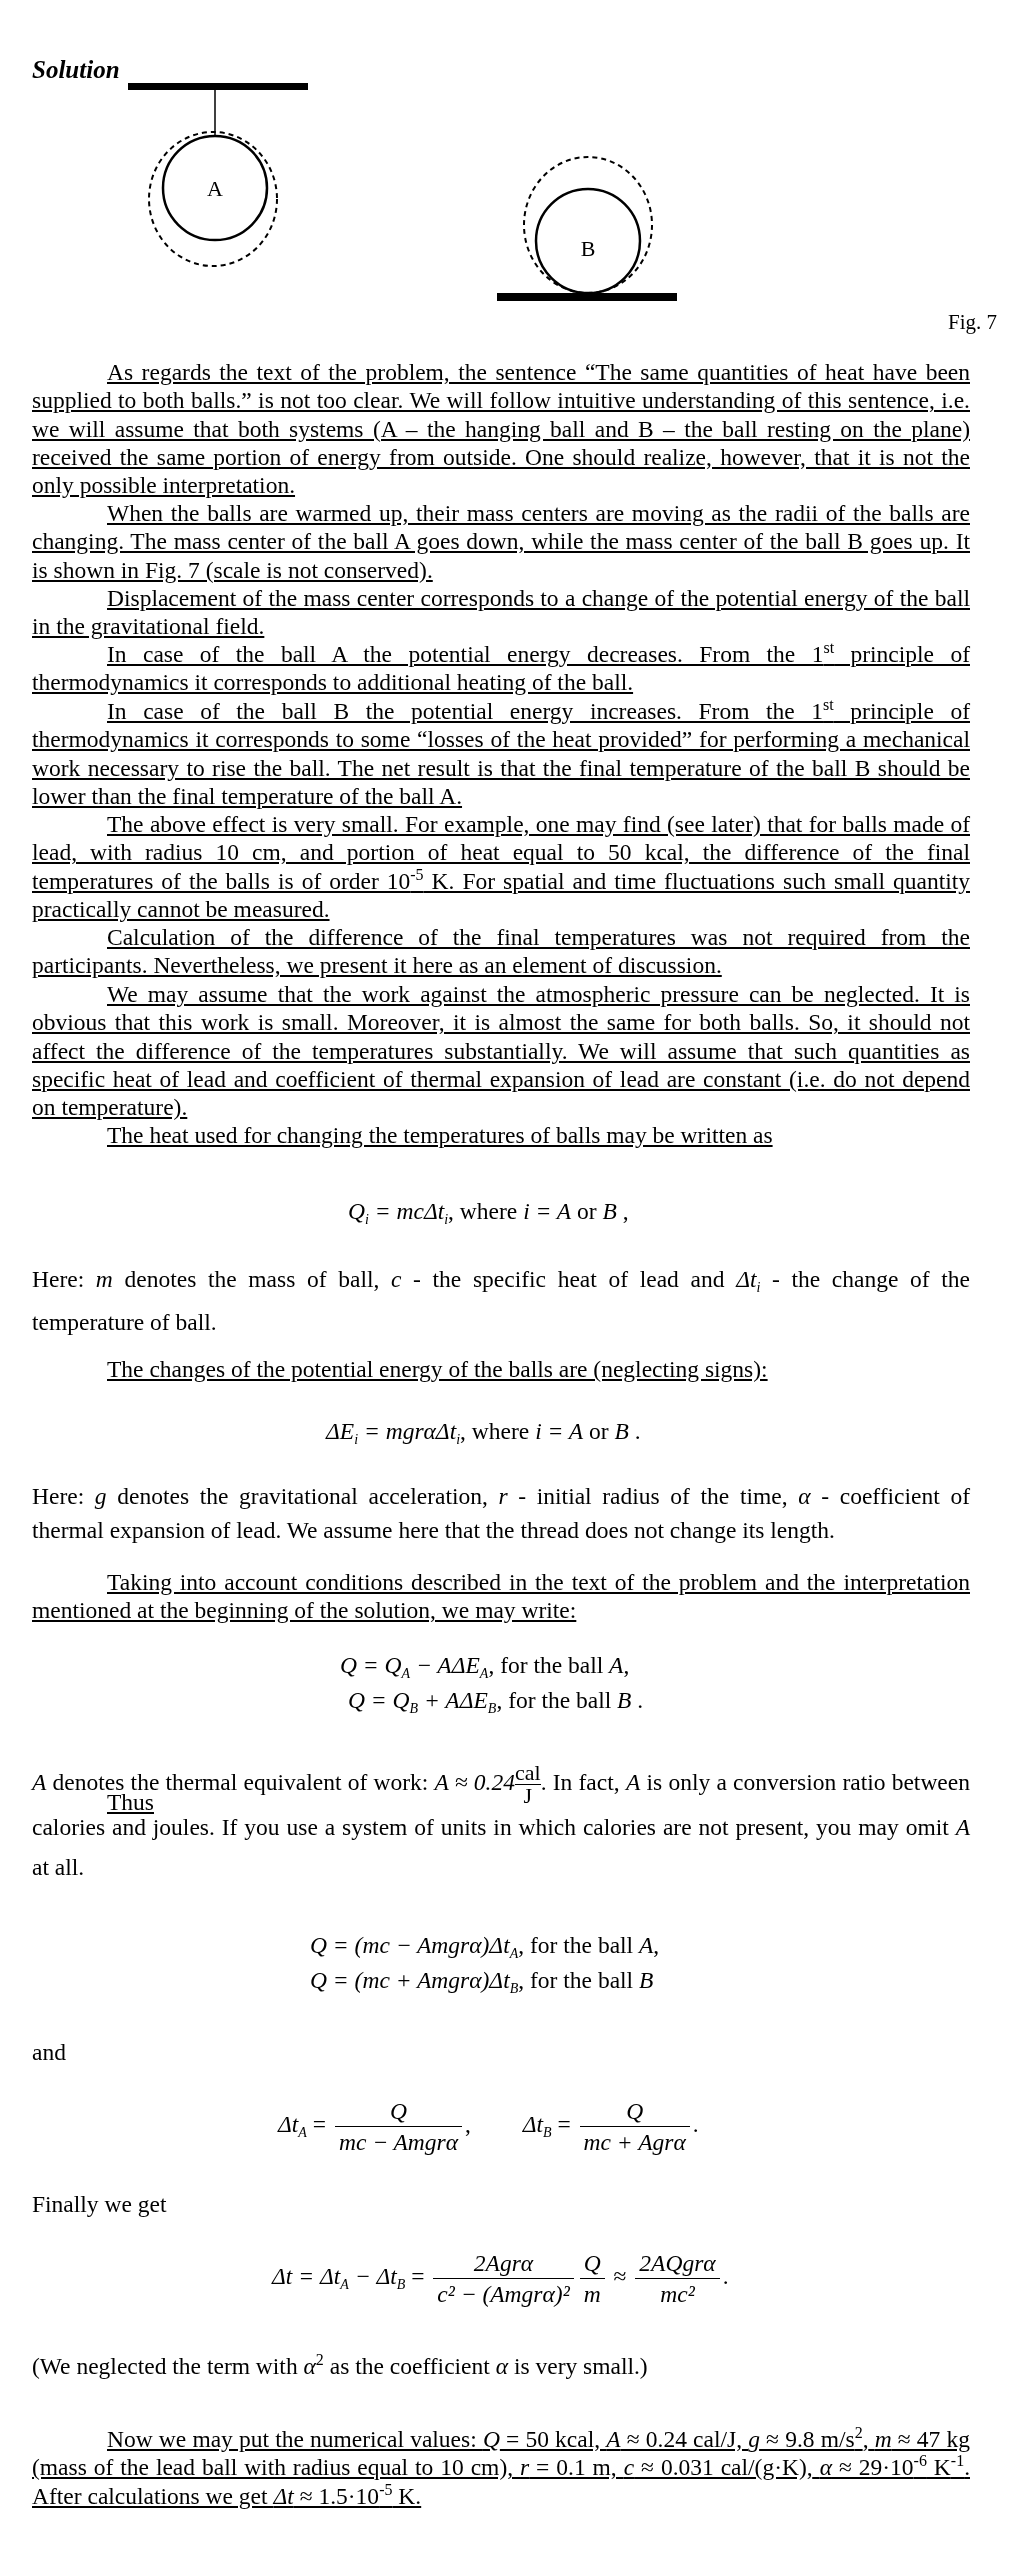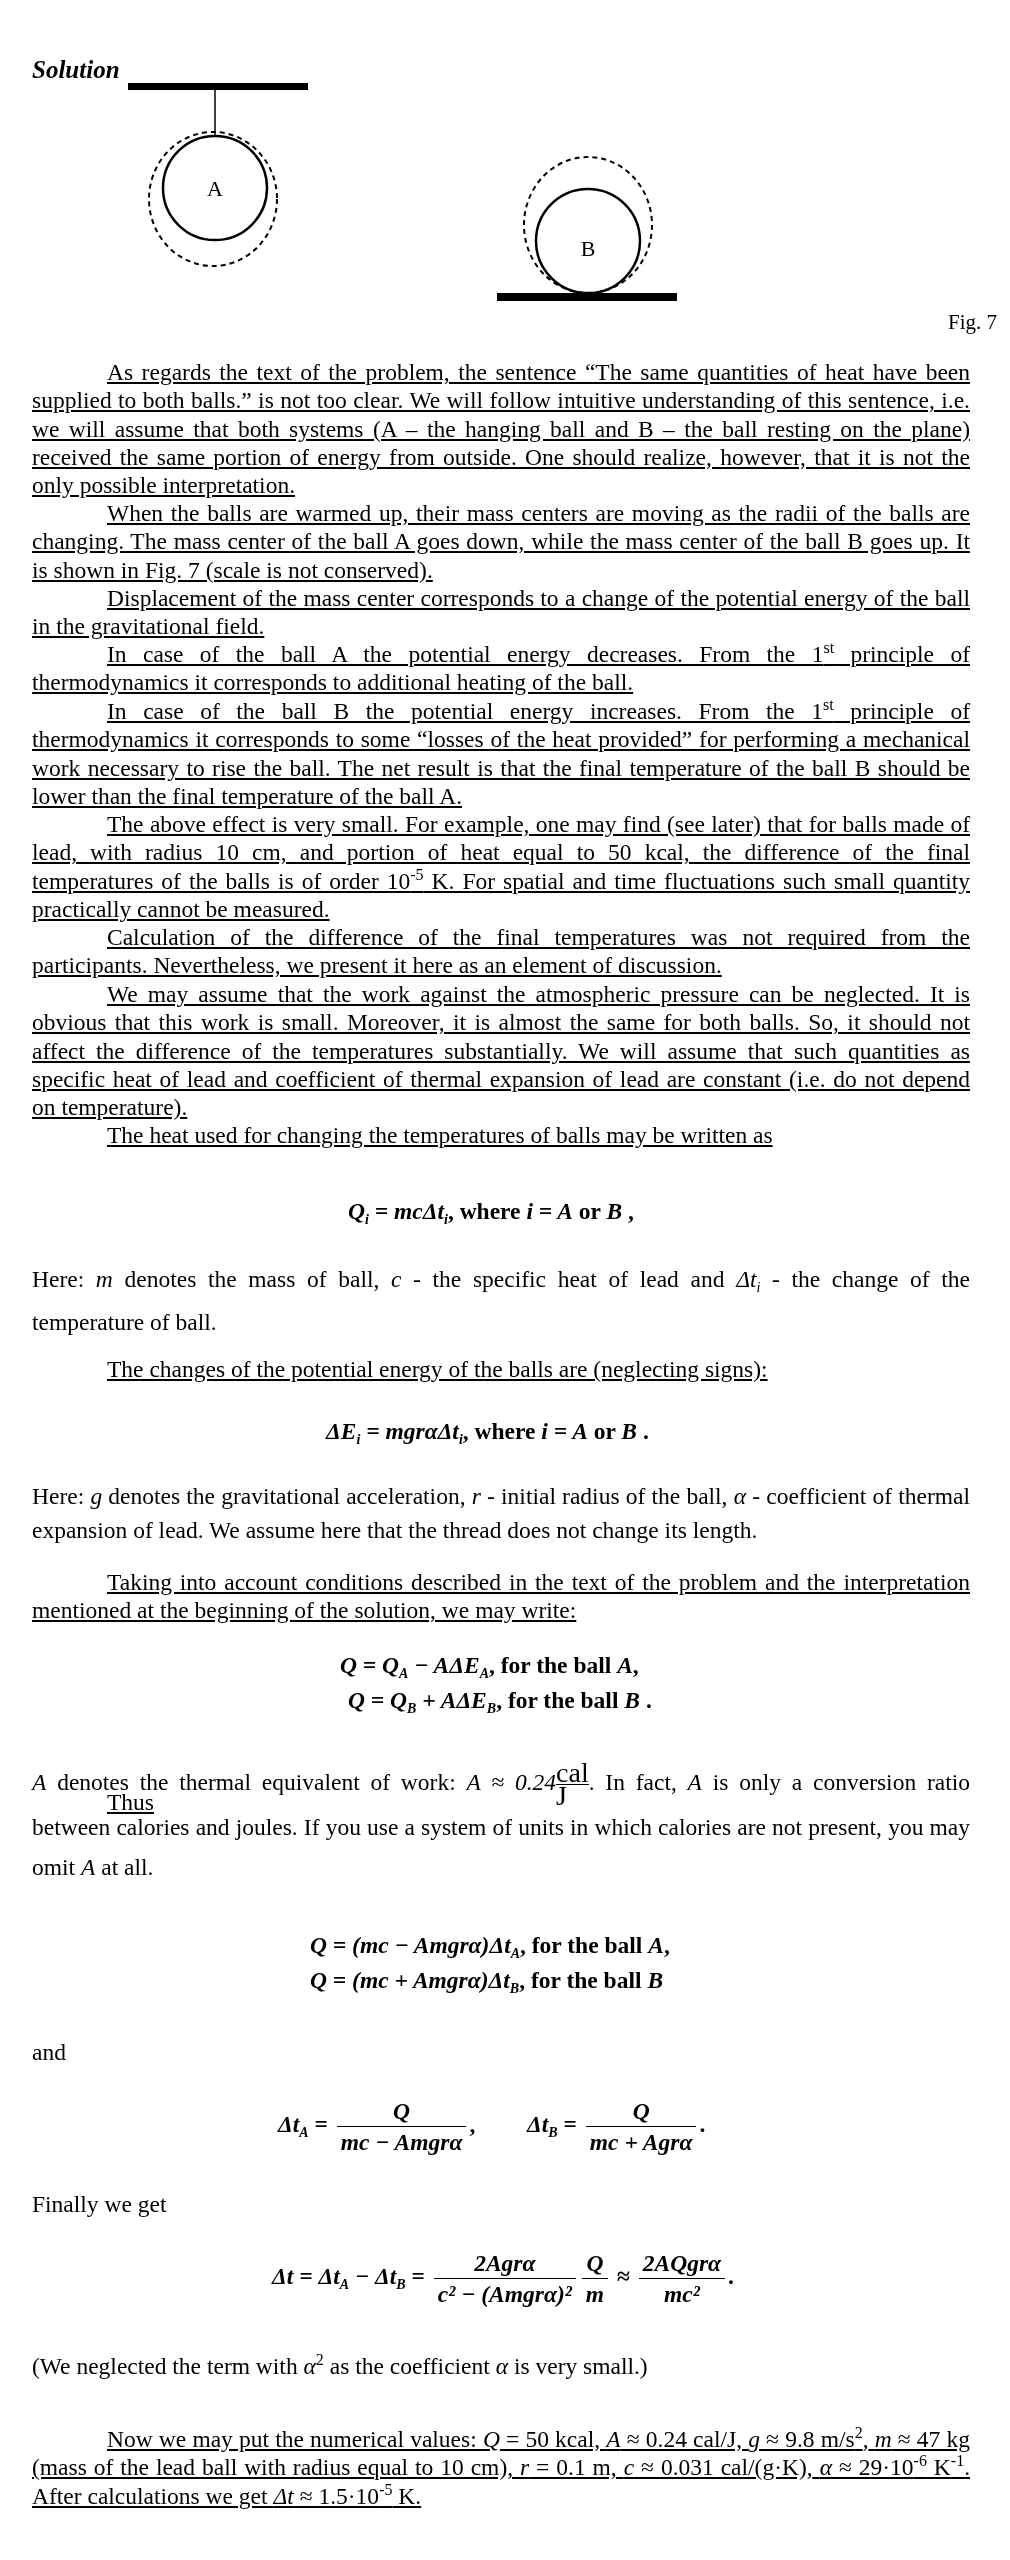--- a/index.html
+++ b/index.html
@@ -4,28 +4,28 @@
 <style>
   html,body{margin:0;padding:0;background:#fff;}
   body{width:1010px;height:2560px;position:relative;overflow:hidden;color:#000;
        font-family:"Liberation Serif","DejaVu Serif",serif;}
   .abs{position:absolute;}
   .title{left:32px;top:28px;font-size:25px;font-weight:bold;font-style:italic;margin-top:28px;}
   svg.fig{position:absolute;left:0;top:60px;}
   .figcap{left:920px;top:310px;font-size:21px;margin-left:28px;}
   .p{position:absolute;left:32px;width:938px;font-size:23.5px;line-height:28.3px;text-align:justify;}
   .ind{text-indent:75px;text-decoration:underline;}
-  .eq{position:absolute;font-size:23.5px;white-space:nowrap;font-weight:bold;}
+  .eq{position:absolute;font-size:23.5px;white-space:nowrap;}
   i,.m{font-style:italic;}
   sub{font-size:14px;vertical-align:-5px;}
   sup{font-size:16px;vertical-align:9px;line-height:0;}
   .frac{display:inline-block;vertical-align:middle;text-align:center;margin:0 3px;}
   .frac .n{display:block;padding:0 4px;border-bottom:1.5px solid #000;line-height:30px;}
   .frac .d{display:block;padding:0 4px;line-height:30px;}
-  .sfrac{display:inline-block;vertical-align:middle;font-size:28px;}
+  .sfrac{display:inline-block;vertical-align:middle;text-align:center;font-size:22px;}
   .sfrac .n{display:block;border-bottom:1.3px solid #000;line-height:22px;}
   .sfrac .d{display:block;line-height:22px;}
 </style>
 </head>
 <body>
 
 <div class="abs title">Solution</div>
 
 <svg class="fig" width="1010" height="260">
   <g>
@@ -59,21 +59,21 @@
 </div>
 
 <div class="p" style="top:1262px;line-height:34px"><span>Here: </span><i>m</i><span> denotes the mass of ball, </span><i>c</i><span> - the specific heat of lead and </span><i>Δt</i><sub class="m">i</sub><span> - the change of the temperature of ball.</span></div>
 
 <div class="p ind" style="top:1355px">The changes of the potential energy of the balls are (neglecting signs):</div>
 
 <div class="eq" style="left:326px;top:1418px">
   <i>ΔE</i><sub class="m">i</sub><i> = mgrαΔt</i><sub class="m">i</sub><span>,  where  </span><i>i = A</i><span>  or </span><i>B</i><span> .</span>
 </div>
 
-<div class="p" style="top:1479px;line-height:34px"><span>Here: </span><i>g</i><span> denotes the gravitational acceleration, </span><i>r</i><span> - initial radius of the ball, </span><i>α</i><span> - coefficient of thermal expansion of lead. We assume here that the thread does not change its length.</span></div>
+<div class="p" style="top:1479px;line-height:34px"><span>Here: </span><i>g</i><span> denotes the gravitational acceleration, </span><i>r</i><span> - initial radius of the time, </span><i>α</i><span> - coefficient of thermal expansion of lead. We assume here that the thread does not change its length.</span></div>
 
 <div class="p ind" style="top:1568px">Taking into account conditions described in the text of the problem and the interpretation mentioned at the beginning of the solution, we may write:</div>
 
 <div class="eq" style="left:340px;top:1652px">
   <i>Q = Q</i><sub class="m">A</sub><i> − AΔE</i><sub class="m">A</sub><span>,  for the ball </span><i>A</i><span>,</span>
 </div>
 <div class="eq" style="left:348px;top:1687px">
   <i>Q = Q</i><sub class="m">B</sub><i> + AΔE</i><sub class="m">B</sub><span>,  for the ball </span><i>B</i><span> .</span>
 </div>
 

